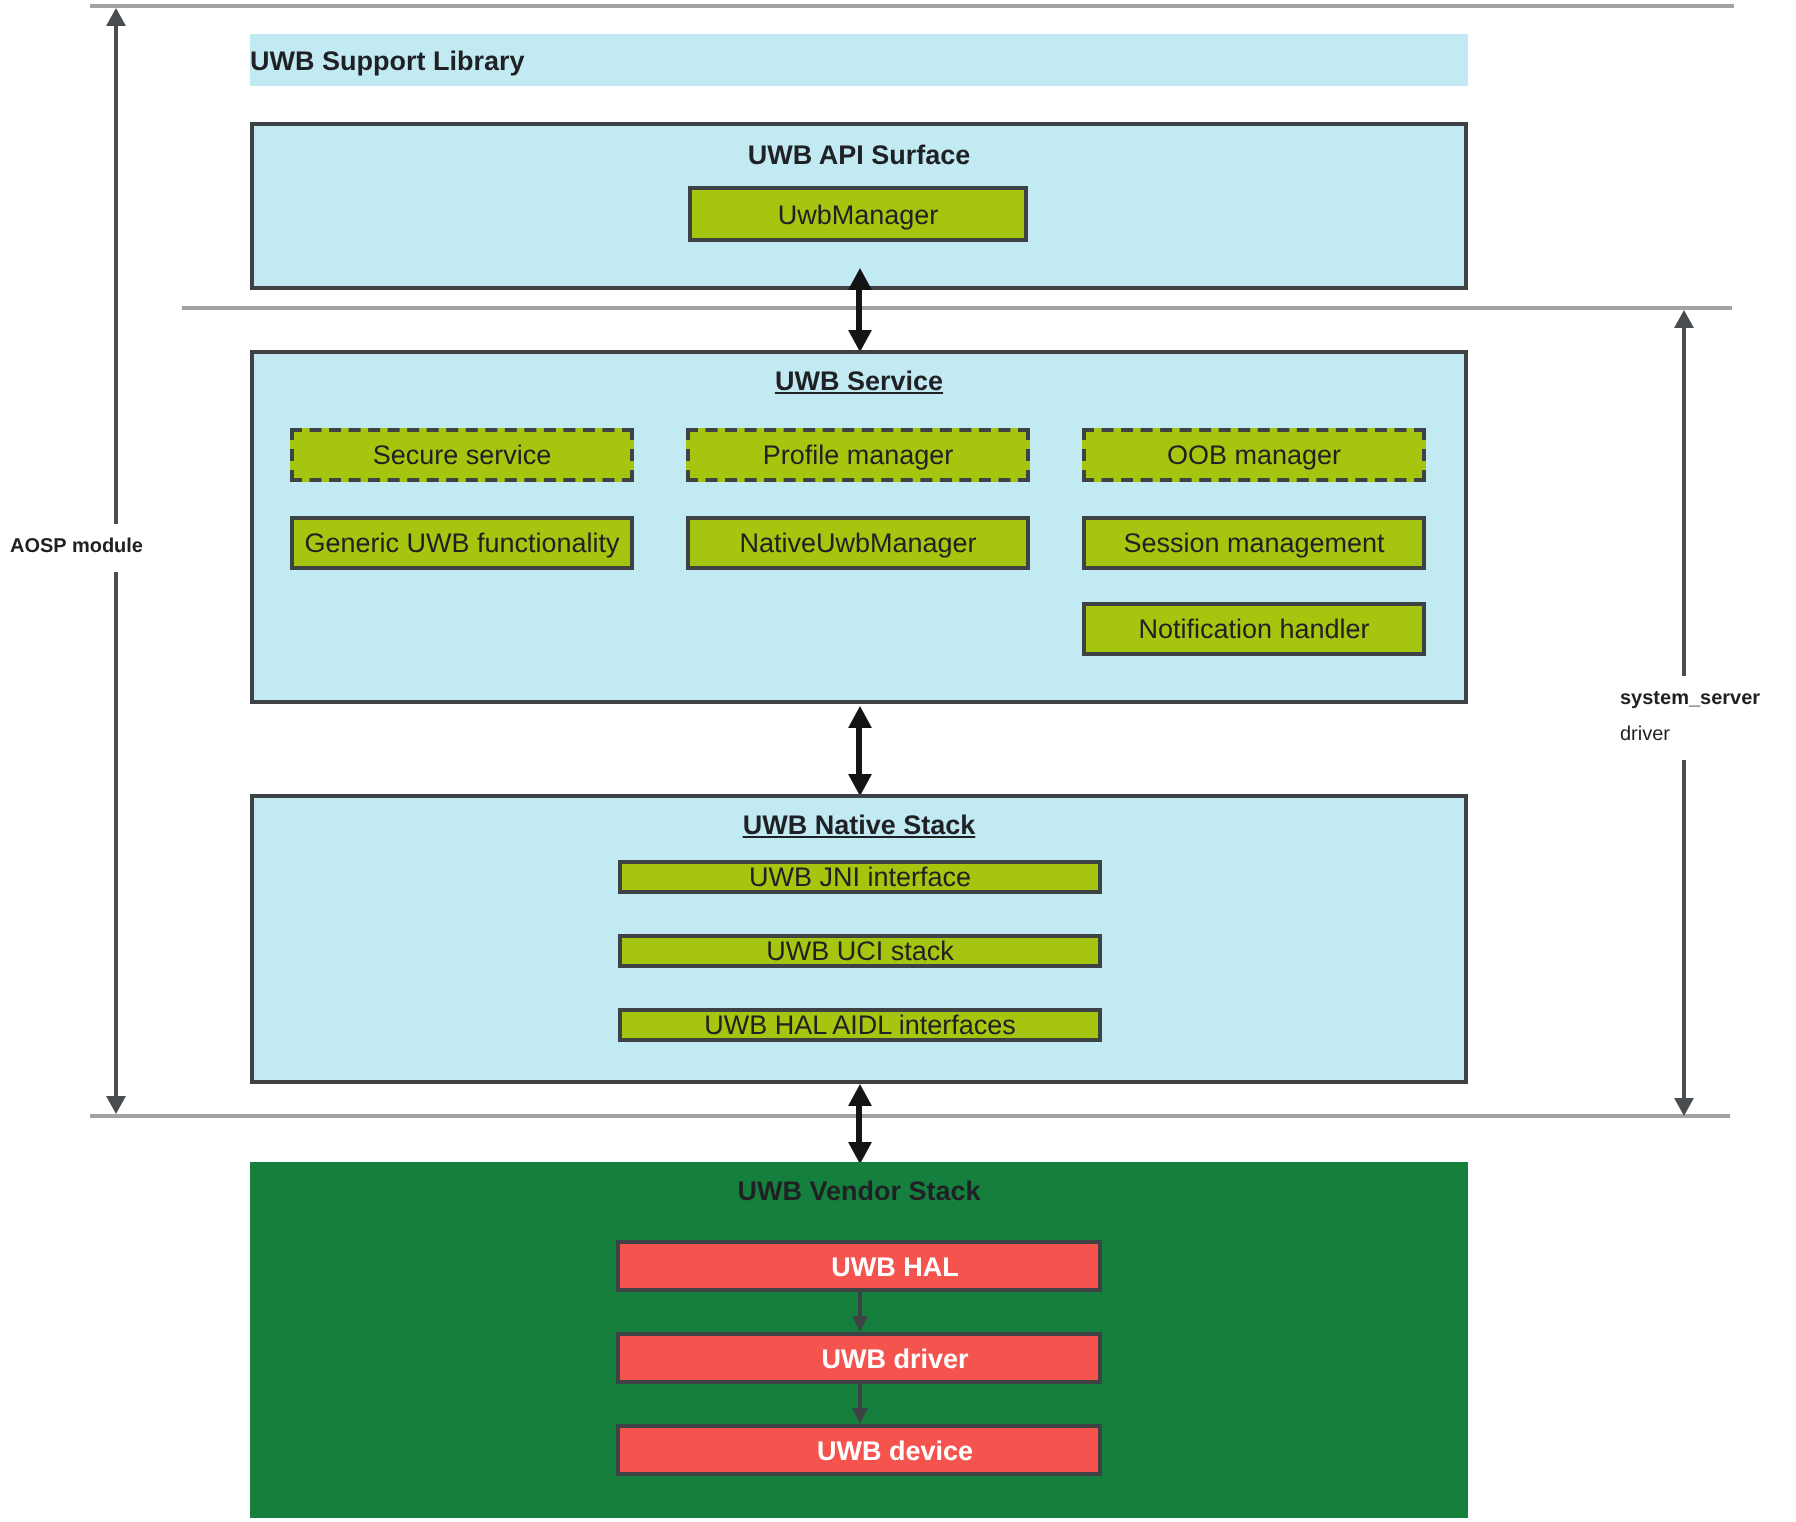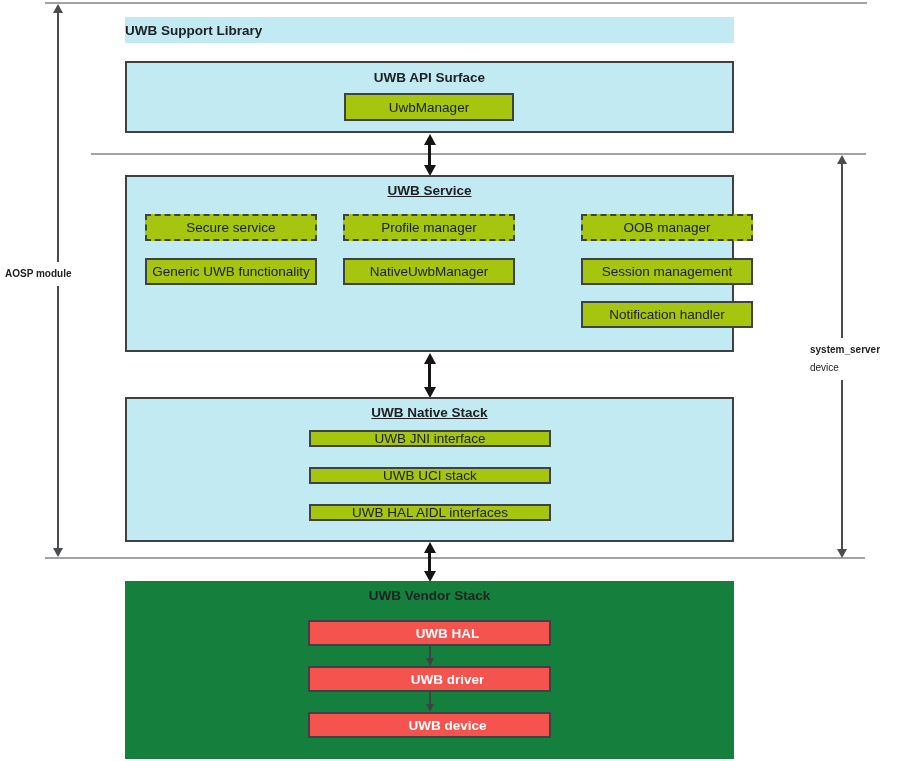--- a/index.html
+++ b/index.html
@@ -43,21 +43,21 @@
 
   
   .vendorarrow { position:absolute; left:300px; width:10px; height:20px; }
   .vendorarrow .stem { position:absolute; left:4px; top:0; bottom:5px; width:2px; background:#3f4245; }
   .vendorarrow .head-down { position:absolute; bottom:0; left:1px; width:0; height:0;
     border-left:4px solid transparent; border-right:4px solid transparent; border-top:8px solid #3f4245; }
 
   
   .section { position:absolute; left:125px; width:609px; box-sizing:border-box; }
   .sec-support { top:17px;  height:26px;  background:#c1eaf2; display:flex; align-items:center; justify-content:flex-start; }
-  .sec-api     { top:61px;  height:72px;  background:#c1eaf2; border:2px solid #3f4245; }
+  .sec-api     { top:61px;  height:84px;  background:#c1eaf2; border:2px solid #3f4245; }
   .sec-service { top:175px; height:177px; background:#c1eaf2; border:2px solid #3f4245; }
   .sec-native  { top:397px; height:145px; background:#c1eaf2; border:2px solid #3f4245; }
   .sec-vendor  { top:581px; height:178px; background:#15803d; }
 
   .sec-title { position:absolute; left:0; width:100%; text-align:center;
     font-weight:bold; font-size:13.5px; color:#202124; white-space:nowrap; }
   .sec-support .sec-title { position:static; width:auto; }
   .sec-api .sec-title, .sec-vendor .sec-title { top:7px; }
   .sec-service .sec-title, .sec-native .sec-title { top:6px;text-decoration:underline; }
 
@@ -65,21 +65,21 @@
   .chip { position:absolute; box-sizing:border-box; display:flex; align-items:center; justify-content:center;
     font-size:13.5px; color:#202124; white-space:nowrap; }
   .chip-green  { background:#a5c50e; border:2px solid #3f4245; }
   .chip-dashed { background:#a5c50e; border:2px dashed #3f4245; }
   .chip-red    { background:#f4534e; border:2px solid #3f4245; color:#ffffff; font-weight:bold; }
 
   
   .chip-uwbmanager { left:217px; top:30px; width:170px; height:28px; }
 
   
-  .svc-c1 { left:18px; }  .svc-c2 { left:216px; } .svc-c3 { left:414px;margin-left:40px; }
+  .svc-c1 { left:18px; }  .svc-c2 { left:216px; } .svc-c3 { left:414px; }
   .svc-r1 { top:37px; }   .svc-r2 { top:81px; }   .svc-r3 { top:124px; }
   .svc-chip { width:172px; height:27px; }
 
   
   .nat-chip { left:182px; width:242px; height:17px; }
   .nat-r1 { top:31px; } .nat-r2 { top:68px; } .nat-r3 { top:105px; }
 
   
   .ven-chip { left:183px; width:243px; height:26px;padding-left:36px; }
   .ven-r1 { top:39px; } .ven-r2 { top:85px; } .ven-r3 { top:131px; }
@@ -101,21 +101,21 @@
   </div>
   <div class="side-label label-aosp">AOSP module</div>
 
   <div class="spanarrow spanarrow-right">
     <div class="head-up"></div>
     <div class="stem"></div>
     <div class="head-down"></div>
   </div>
   <div class="side-label label-sysserver">
     <span class="l1">system_server</span>
-    <span class="l2">device</span>
+    <span class="l2">driver</span>
   </div>
 
   <div class="section sec-support">
     <div class="sec-title">UWB Support Library</div>
   </div>
 
   <div class="section sec-api">
     <div class="sec-title">UWB API Surface</div>
     <div class="chip chip-green chip-uwbmanager">UwbManager</div>
   </div>

